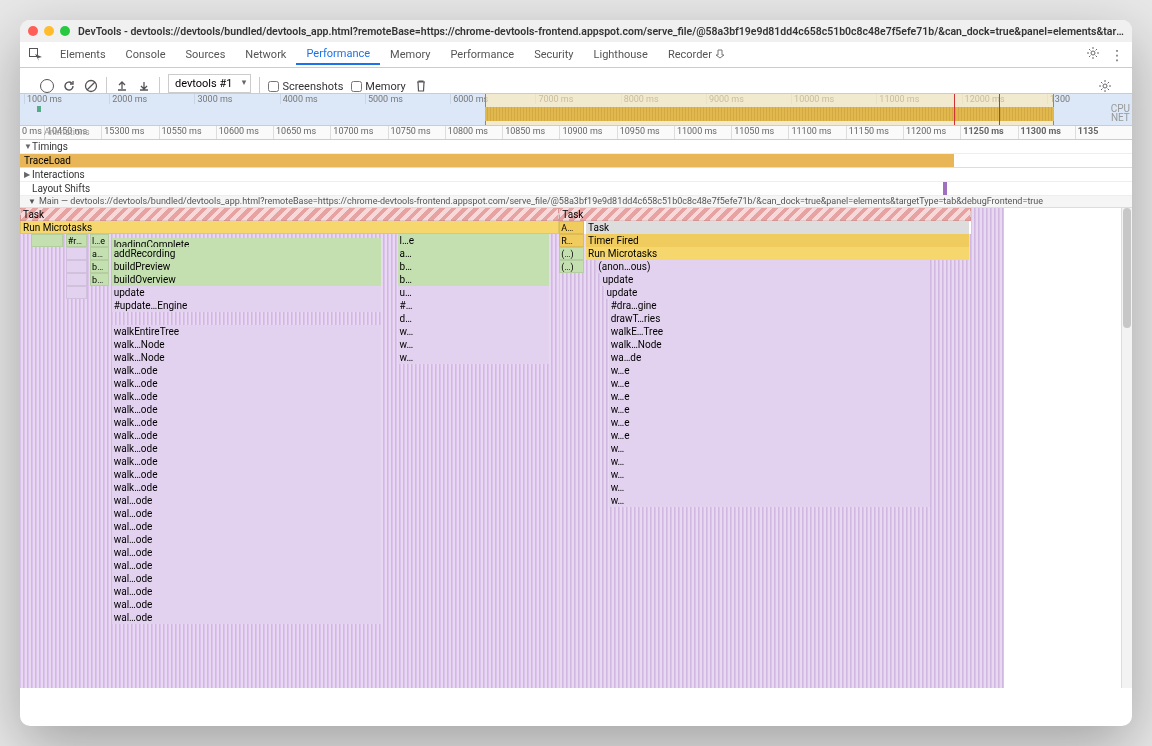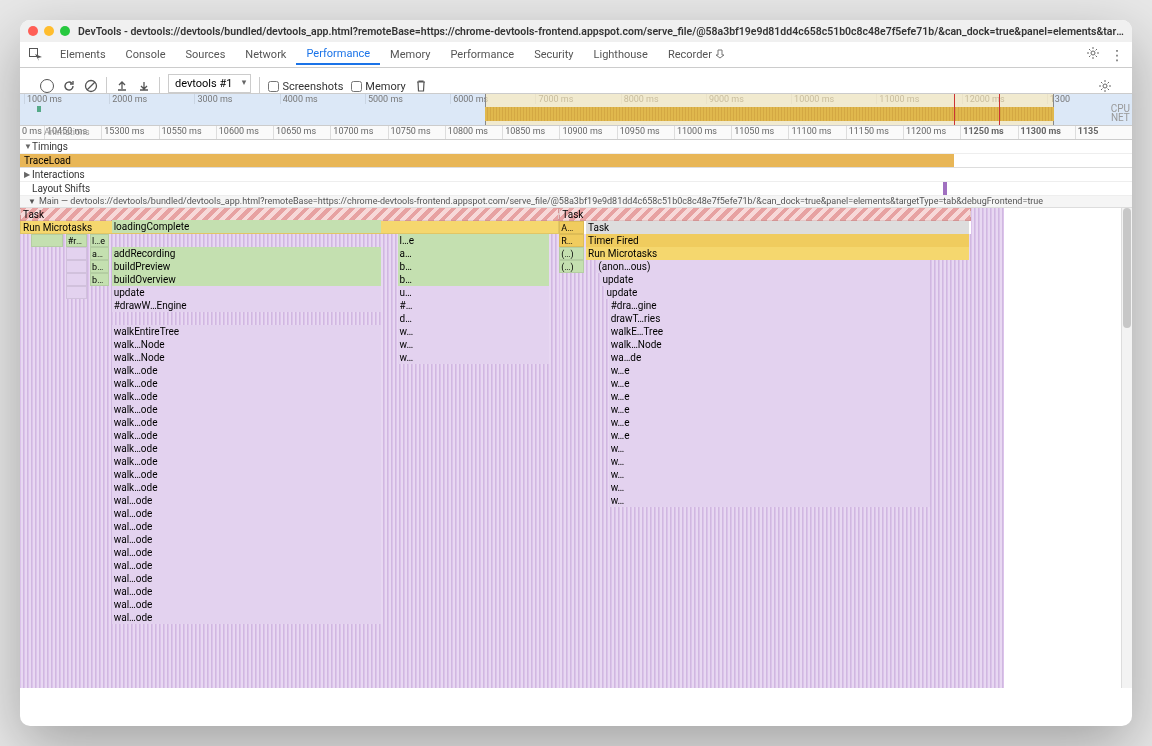--- a/index.html
+++ b/index.html
@@ -263,26 +263,26 @@
             <div class="small-block c-green" style="left: 13%; top: 26px; width: 3.5%;">l…e</div>
             <div class="small-block c-green" style="left: 13%; top: 39px; width: 3.5%;">a…</div>
             <div class="small-block c-green" style="left: 13%; top: 52px; width: 3.5%;">b…</div>
             <div class="small-block c-green" style="left: 13%; top: 65px; width: 3.5%;">b…</div>
             <div class="small-block c-ppale" style="left: 8.5%; top: 39px; width: 4%;"></div>
             <div class="small-block c-ppale" style="left: 8.5%; top: 52px; width: 4%;"></div>
             <div class="small-block c-ppale" style="left: 8.5%; top: 65px; width: 4%;"></div>
             <div class="small-block c-ppale" style="left: 8.5%; top: 78px; width: 4%;"></div>
           </div>
         <div id="left-funcs">
-            <div class="fn-label c-green" style="left: 17%; top: 12px; width: 50%;">loadingComplete</div>
+            <div class="fn-label c-green" style="left: 17%; top: 30px; width: 50%;">loadingComplete</div>
             <div class="fn-label c-green" style="left: 17%; top: 39px; width: 50%;">addRecording</div>
             <div class="fn-label c-green" style="left: 17%; top: 52px; width: 50%;">buildPreview</div>
             <div class="fn-label c-green" style="left: 17%; top: 65px; width: 50%;">buildOverview</div>
             <div class="fn-label c-ppale" style="left: 17%; top: 78px; width: 50%;">update</div>
-            <div class="fn-label c-ppale" style="left: 17%; top: 91px; width: 50%;">#drawW…Engine</div>
+            <div class="fn-label c-ppale" style="left: 17%; top: 91px; width: 50%;">#update…Engine</div>
             <div class="fn-label c-ppale" style="left: 17%; top: 104px; width: 50%; margin-top: 48px;">drawThr…Entries</div>
             <div class="fn-label c-ppale" style="left: 17%; top: 117px; width: 50%;">walkEntireTree</div>
             <div class="fn-label c-ppale" style="left: 17%; top: 130px; width: 50%;">walk…Node</div>
             <div class="fn-label c-ppale" style="left: 17%; top: 143px; width: 50%;">walk…Node</div>
             <div class="fn-label c-ppale" style="left: 17%; top: 156px; width: 50%;">walk…ode</div>
             <div class="fn-label c-ppale" style="left: 17%; top: 169px; width: 50%;">walk…ode</div>
             <div class="fn-label c-ppale" style="left: 17%; top: 182px; width: 50%;">walk…ode</div>
             <div class="fn-label c-ppale" style="left: 17%; top: 195px; width: 50%;">walk…ode</div>
             <div class="fn-label c-ppale" style="left: 17%; top: 208px; width: 50%;">walk…ode</div>
             <div class="fn-label c-ppale" style="left: 17%; top: 221px; width: 50%;">walk…ode</div>

